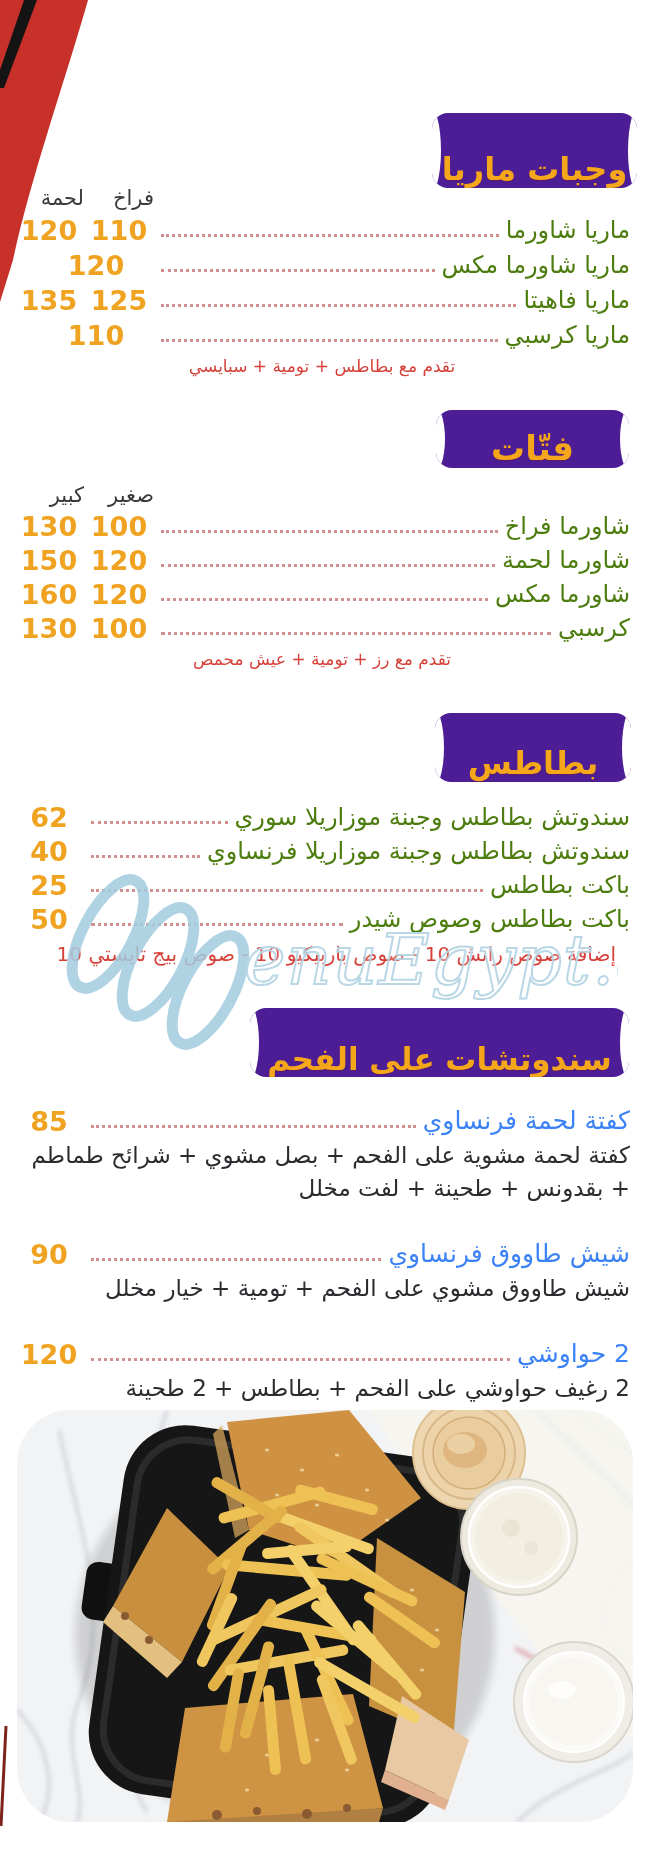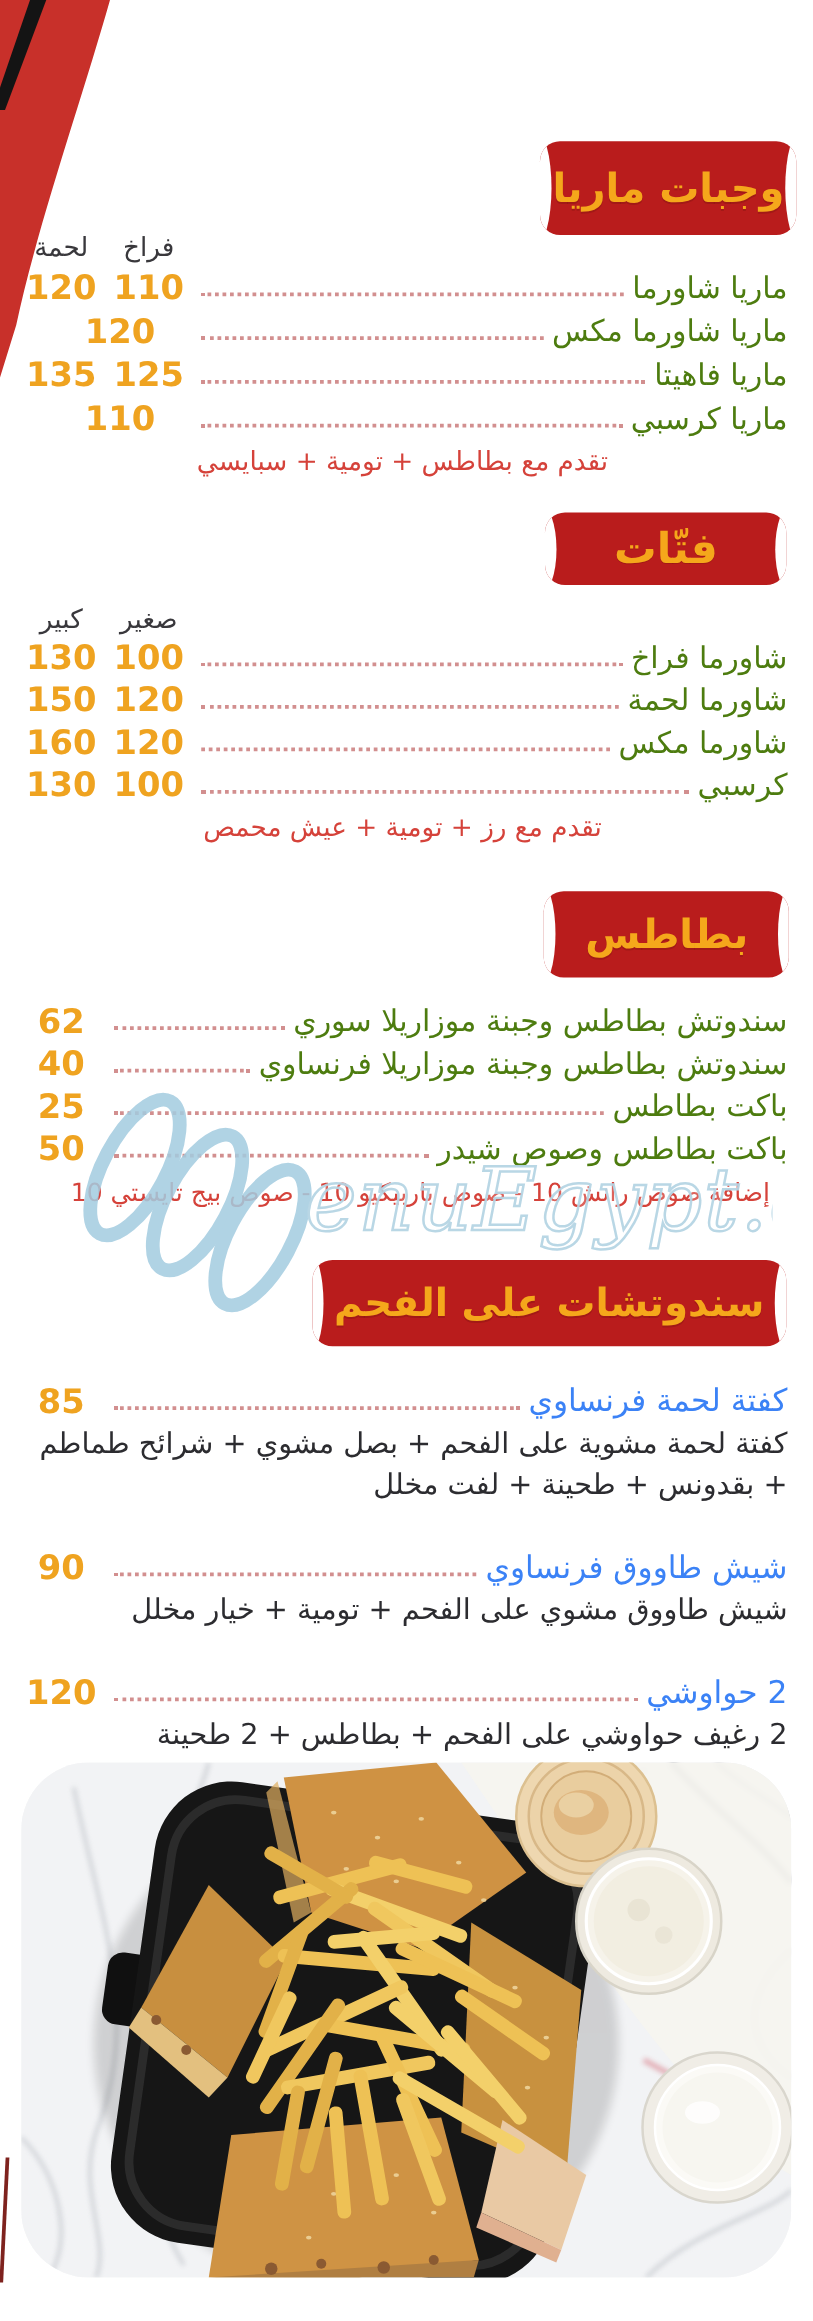--- a/index.html
+++ b/index.html
@@ -6,53 +6,53 @@
   .menu{
     position:relative; width:650px; height:1857px; background:#ffffff;
     font-family:"DejaVu Sans","Liberation Sans",sans-serif;
     direction:rtl; overflow:hidden;
   }
   
   .wedge{position:absolute;top:0;left:0;width:110px;height:310px;z-index:2;}
   .bltick{position:absolute;top:1722px;left:0;width:10px;height:110px;z-index:2;}
   
   .badge{
-    position:absolute; background:#b91c1c; border-radius:16px;
-    display:flex; align-items:center; justify-content:center;
+    position:absolute; background:#4c1d95; border-radius:16px;
+    display:flex; align-items:flex-end; justify-content:center;
     overflow:hidden; color:#f5a71b; font-weight:bold; z-index:1;
   }
   .badge::before,.badge::after{
     content:""; position:absolute; top:-12%; width:26px; height:124%;
     background:#ffffff; border-radius:50%;
   }
   .badge::before{right:-17px;} .badge::after{left:-17px;}
   .badge span{position:relative; text-shadow:0 1px 0 rgba(120,20,15,.35);}
   .b1{top:113px; right:13px; width:205px; height:75px; font-size:32px;}
   .b2{top:410px; right:21px; width:193px; height:58px; font-size:34px;}
   .b3{top:713px; right:19px; width:196px; height:69px; font-size:32px;}
   .b4{top:1008px; right:21px; width:379px; height:69px; font-size:31px;}
   
   .sec{position:absolute; right:20px; left:14px; z-index:1;}
   .s1{top:186px;} .s2{top:483px;} .s3{top:798px;} .s4{top:1100px;}
   .cols{display:flex; height:24px; width:140px; margin-right:auto; margin-left:0;
         font-size:21px; color:#39383c;}
-  .cols .pc{width:70px; text-align:center;}
+  .cols .pc{width:70px; }
   .row{display:flex; align-items:flex-end; height:34px;}
   .s1 .row{height:35px;} .s4 .row{height:36px;}
   .iname{font-size:24px; color:#4d7c0f; white-space:nowrap; line-height:1.15;}
   .btitle{font-weight:normal; font-size:25px; color:#3b82f6;}
   .lead{flex:1 1 auto; min-width:18px; border-bottom:3px dotted #d28f8f;
         margin:0 7px 8px 7px;}
   .prices{display:flex; align-items:flex-end; font-weight:bold; font-size:27px;
           color:#efa320; line-height:1.05;}
   .prices.wide{width:140px;}
   .prices.narrow{width:70px;}
   .prices .pc{width:70px; text-align:center;}
   .prices .single{width:100%; text-align:center; transform:translateX(12px);}
-  .note{color:#d5423a; font-size:21px; text-align:center; margin-top:6px;
+  .note{color:#d5423a; font-size:17px; text-align:center; margin-top:6px;
         line-height:1.25;}
   .s3 .note{font-size:20px; text-align:right; padding-right:14px; margin-top:8px;}
   .desc{font-size:23px; color:#2c2c30; line-height:33px; margin:3px 0 28px 0;}
   
   .watermark{position:absolute; top:846px; left:58px; width:560px; height:235px;
              z-index:5; pointer-events:none; opacity:.95;}
   
   .photo{position:absolute; top:1410px; left:17px; width:616px; height:412px; z-index:1;}
 </style>
 </head>

